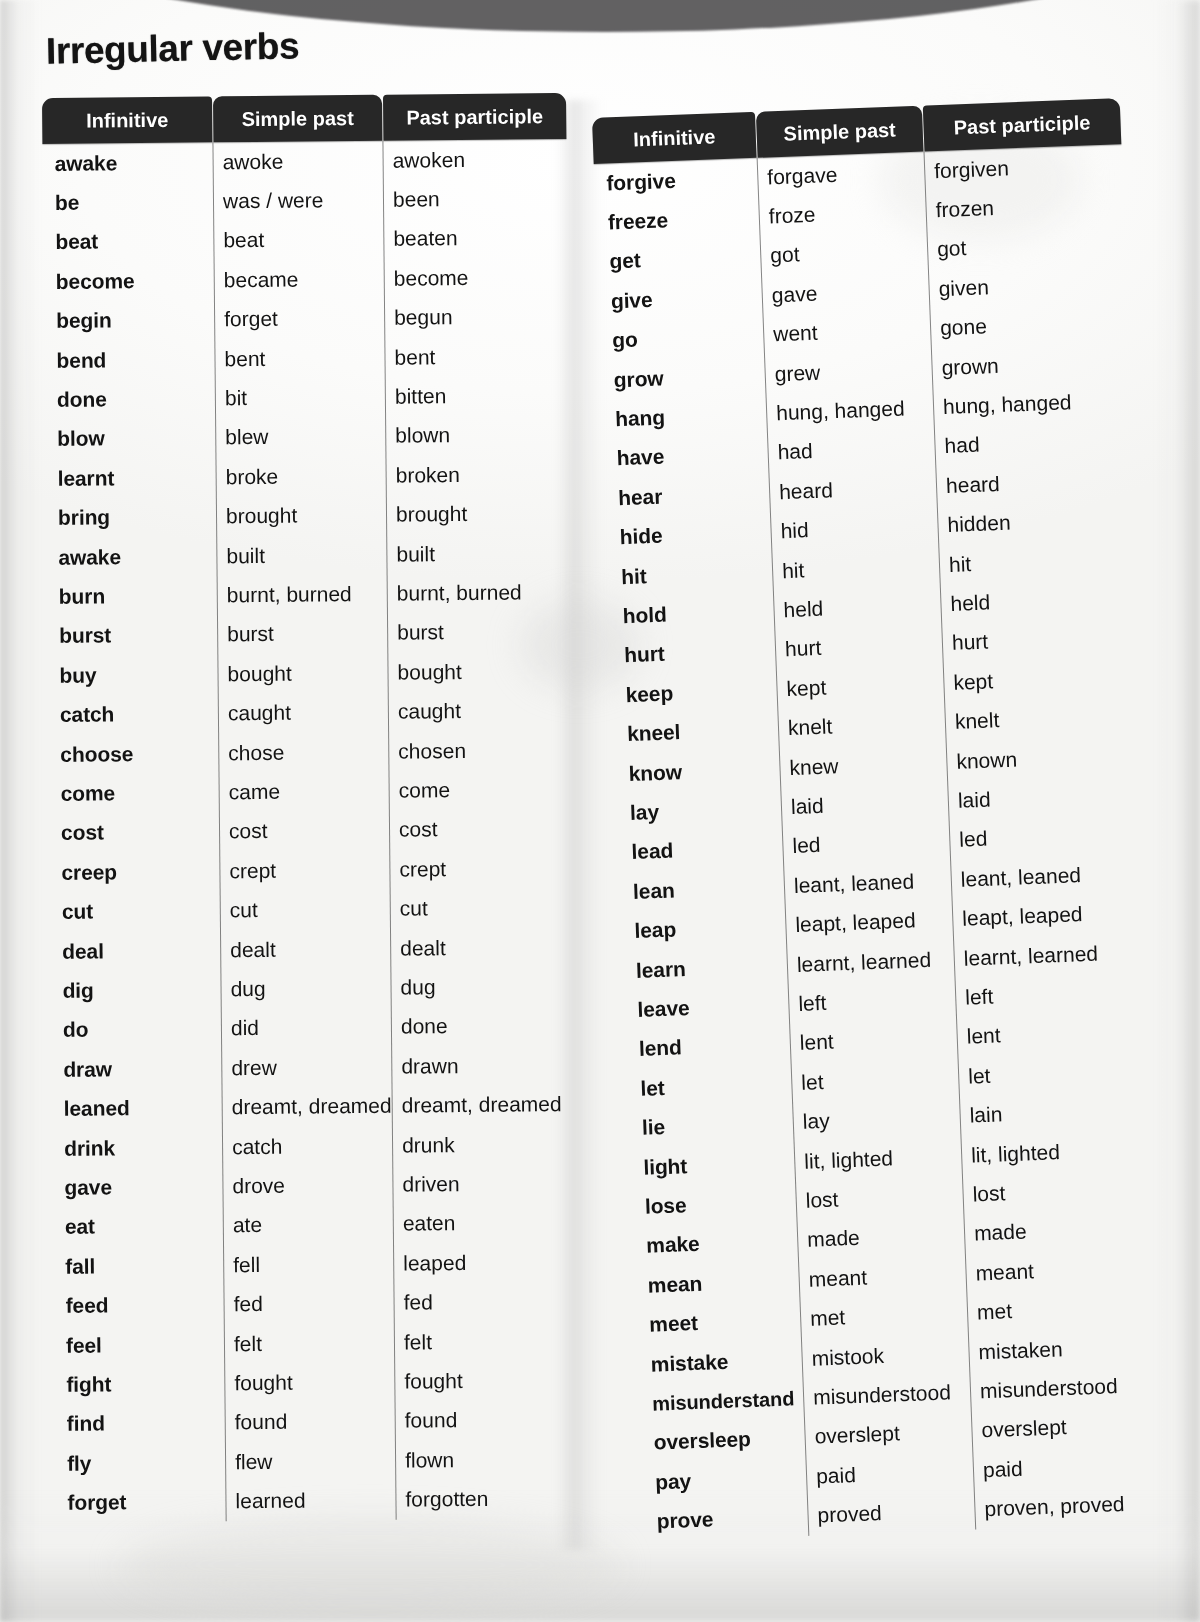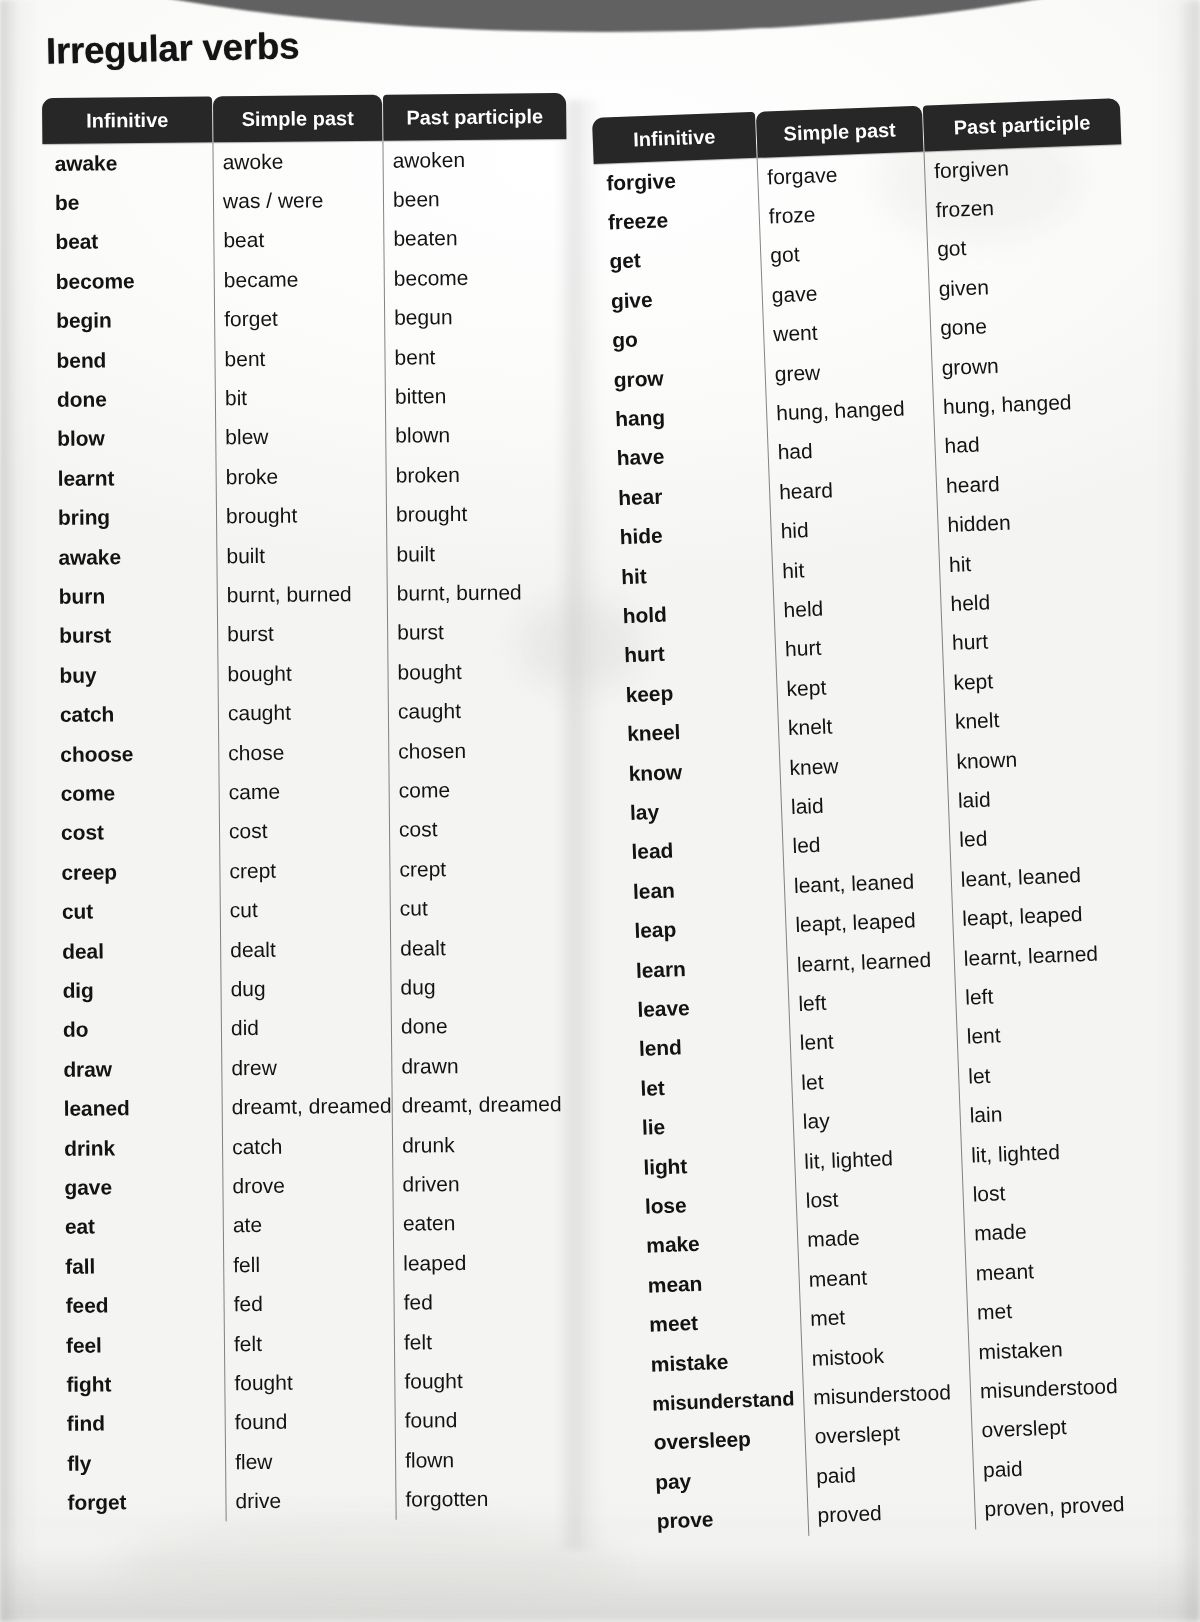--- a/index.html
+++ b/index.html
@@ -317,21 +317,21 @@
         <div class="cell sp">found</div>
         <div class="cell pp">found</div>
       </div>
       <div class="row" style="top: 1300.2px;">
         <div class="cell inf">fly</div>
         <div class="cell sp">flew</div>
         <div class="cell pp">flown</div>
       </div>
       <div class="row" style="top: 1339.6px;">
         <div class="cell inf">forget</div>
-        <div class="cell sp">drive</div>
+        <div class="cell sp">learned</div>
         <div class="cell pp">forgotten</div>
       </div>
     </div>
   </div>
 <div class="table" id="table-right">
     <div class="hdr">
       <div class="hdr-cell c0">Infinitive</div>
       <div class="hdr-cell c1">Simple past</div>
       <div class="hdr-cell c2">Past participle</div>
     </div>

